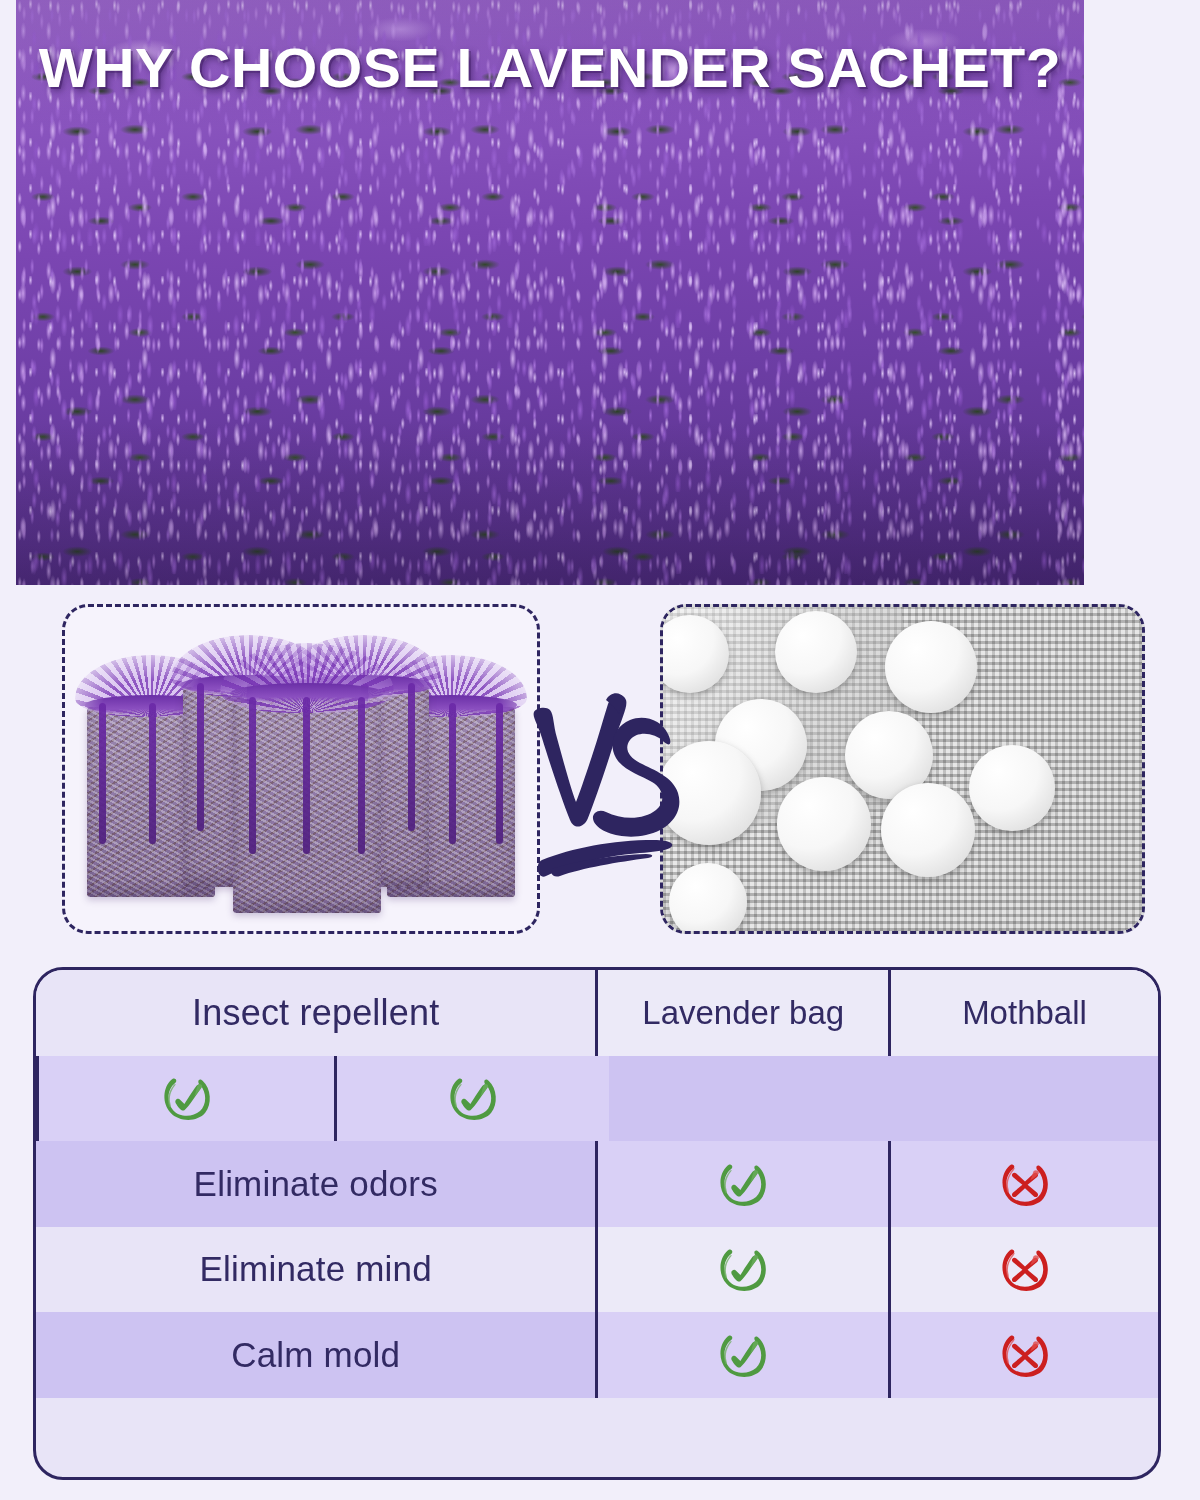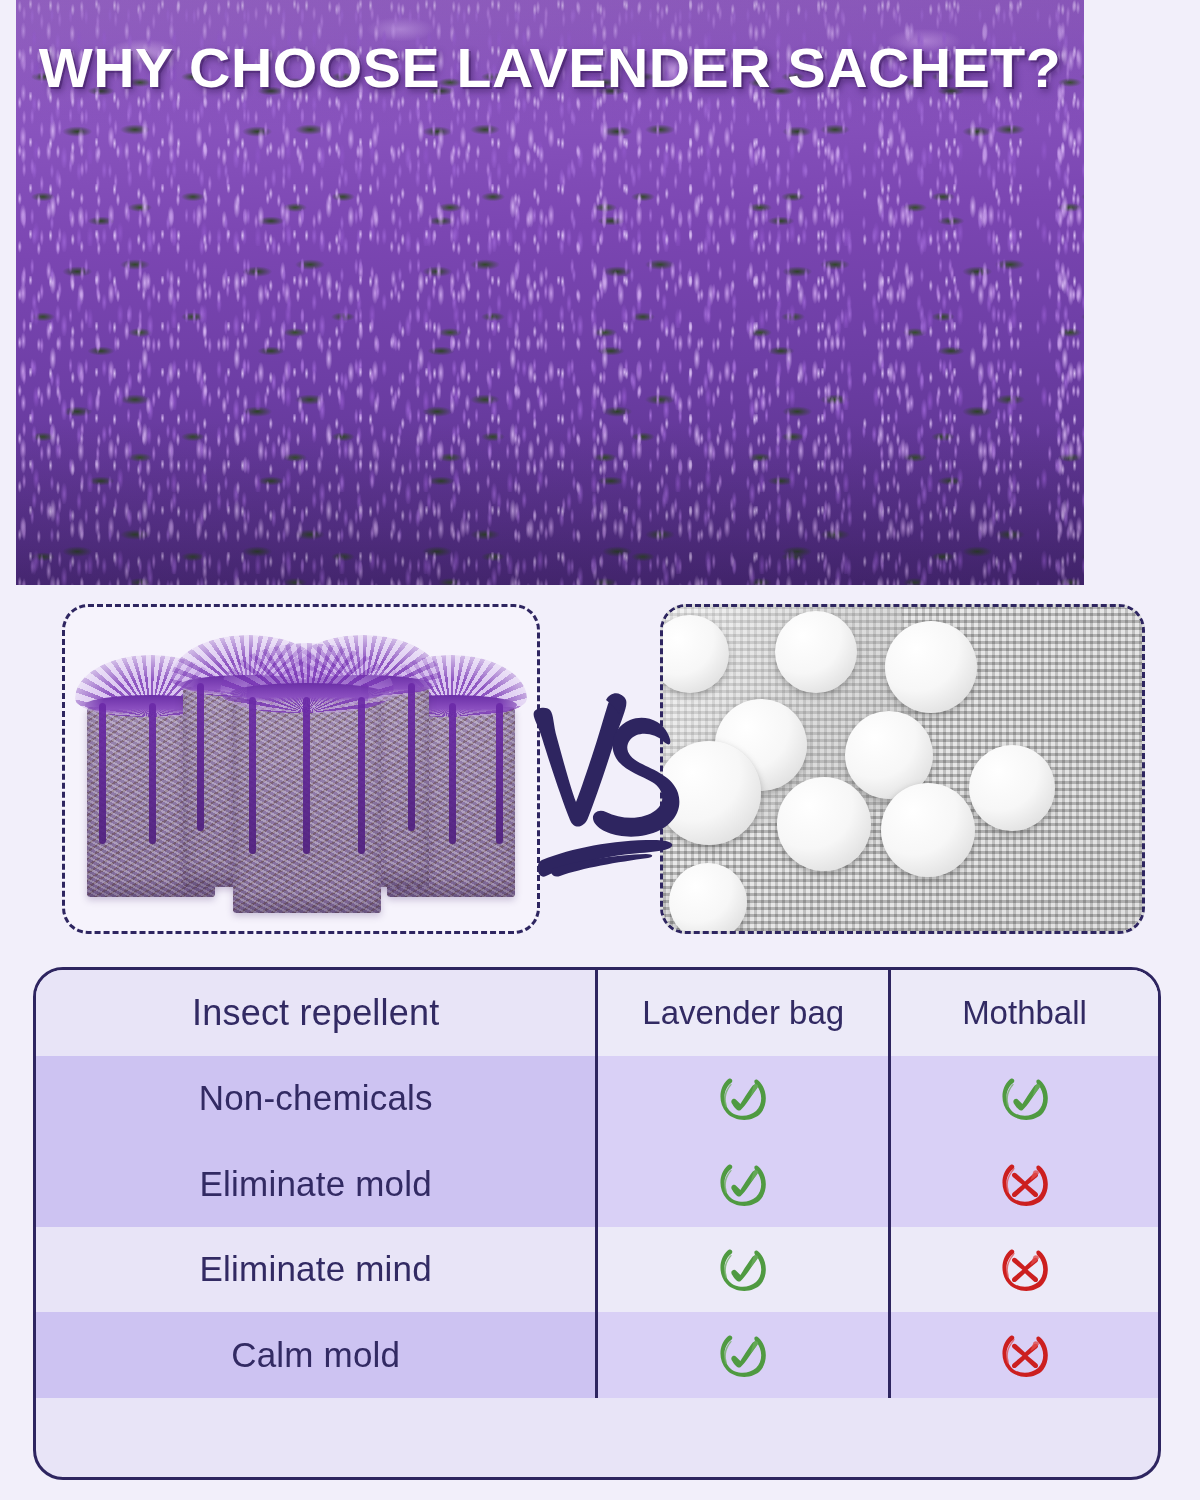--- a/index.html
+++ b/index.html
@@ -269,21 +269,20 @@
 
   <div class="table">
 
     <div class="row odd">
       <div class="cell c-left">Insect repellent</div>
       <div class="cell c-mid">Lavender bag</div>
       <div class="cell c-right">Mothball</div>
     </div>
 
     <div class="row even">
-      <div class="cell c-left">Non-chemicals</div>
       <div class="cell c-mid">
         <svg class="mark" viewBox="0 0 60 60">
           <path d="M12 9 C2 18 1 36 11 47 C21 58 42 58 51 47 C59 37 58 19 48 10
                    C44 6 41 11 45 15 C53 23 53 38 45 45 C36 53 21 52 14 44
                    C6 35 7 20 16 13 C20 10 16 5 12 9 Z" fill="#4f9a41"></path>
           <path d="M14 16 C8 24 7 33 9 39 C10 42 12 41 11 37 C9 30 11 22 16 16 C18 13 16 13 14 16 Z" fill="#69ac5c" opacity=".75"></path>
           <path d="M22 32 C20 29 15 32 17 36 C20 41 24 46 27 44 C33 39 40 27 46 19
                    C49 15 44 12 41 16 C36 23 30 32 27 37 Z" fill="#4f9a41"></path>
           <path d="M42 16 C45 12 49 15 47 18 C44 22 40 27 38 29 C40 25 41 19 42 16 Z" fill="#69ac5c" opacity=".8"></path>
         </svg>
@@ -296,21 +295,21 @@
           <path d="M14 16 C8 24 7 33 9 39 C10 42 12 41 11 37 C9 30 11 22 16 16 C18 13 16 13 14 16 Z" fill="#69ac5c" opacity=".75"></path>
           <path d="M22 32 C20 29 15 32 17 36 C20 41 24 46 27 44 C33 39 40 27 46 19
                    C49 15 44 12 41 16 C36 23 30 32 27 37 Z" fill="#4f9a41"></path>
           <path d="M42 16 C45 12 49 15 47 18 C44 22 40 27 38 29 C40 25 41 19 42 16 Z" fill="#69ac5c" opacity=".8"></path>
         </svg>
       </div>
     </div>
 
 
     <div class="row even">
-      <div class="cell c-left">Eliminate mold</div>
+      <div class="cell c-left">Eliminate odors</div>
       <div class="cell c-mid">
         <svg class="mark" viewBox="0 0 60 60">
           <path d="M12 9 C2 18 1 36 11 47 C21 58 42 58 51 47 C59 37 58 19 48 10
                    C44 6 41 11 45 15 C53 23 53 38 45 45 C36 53 21 52 14 44
                    C6 35 7 20 16 13 C20 10 16 5 12 9 Z" fill="#4f9a41"></path>
           <path d="M14 16 C8 24 7 33 9 39 C10 42 12 41 11 37 C9 30 11 22 16 16 C18 13 16 13 14 16 Z" fill="#69ac5c" opacity=".75"></path>
           <path d="M22 32 C20 29 15 32 17 36 C20 41 24 46 27 44 C33 39 40 27 46 19
                    C49 15 44 12 41 16 C36 23 30 32 27 37 Z" fill="#4f9a41"></path>
           <path d="M42 16 C45 12 49 15 47 18 C44 22 40 27 38 29 C40 25 41 19 42 16 Z" fill="#69ac5c" opacity=".8"></path>
         </svg>

